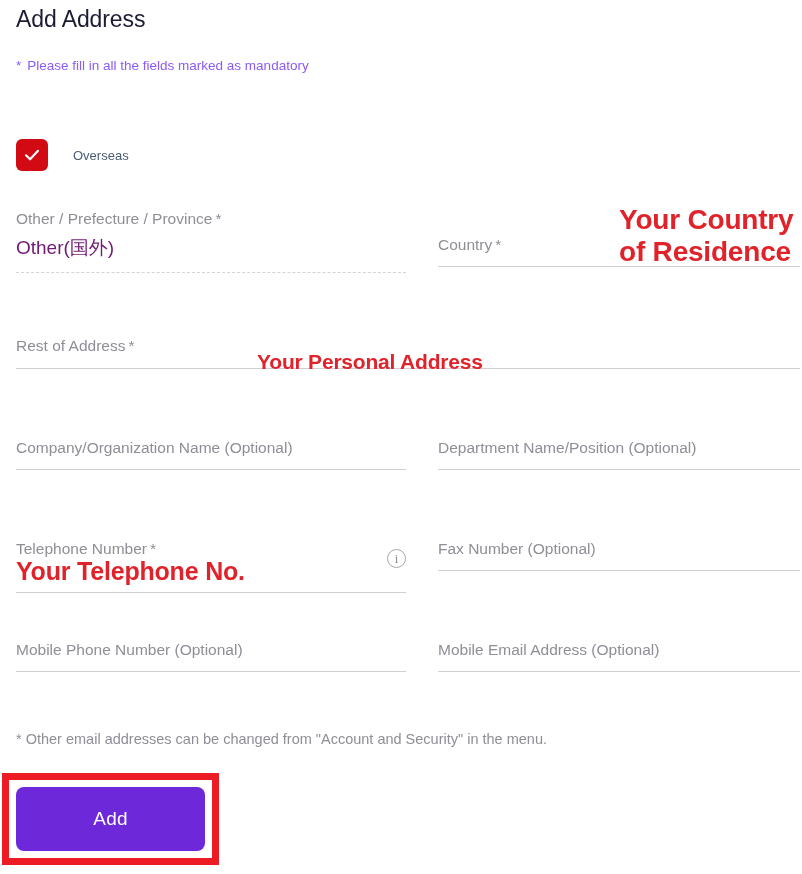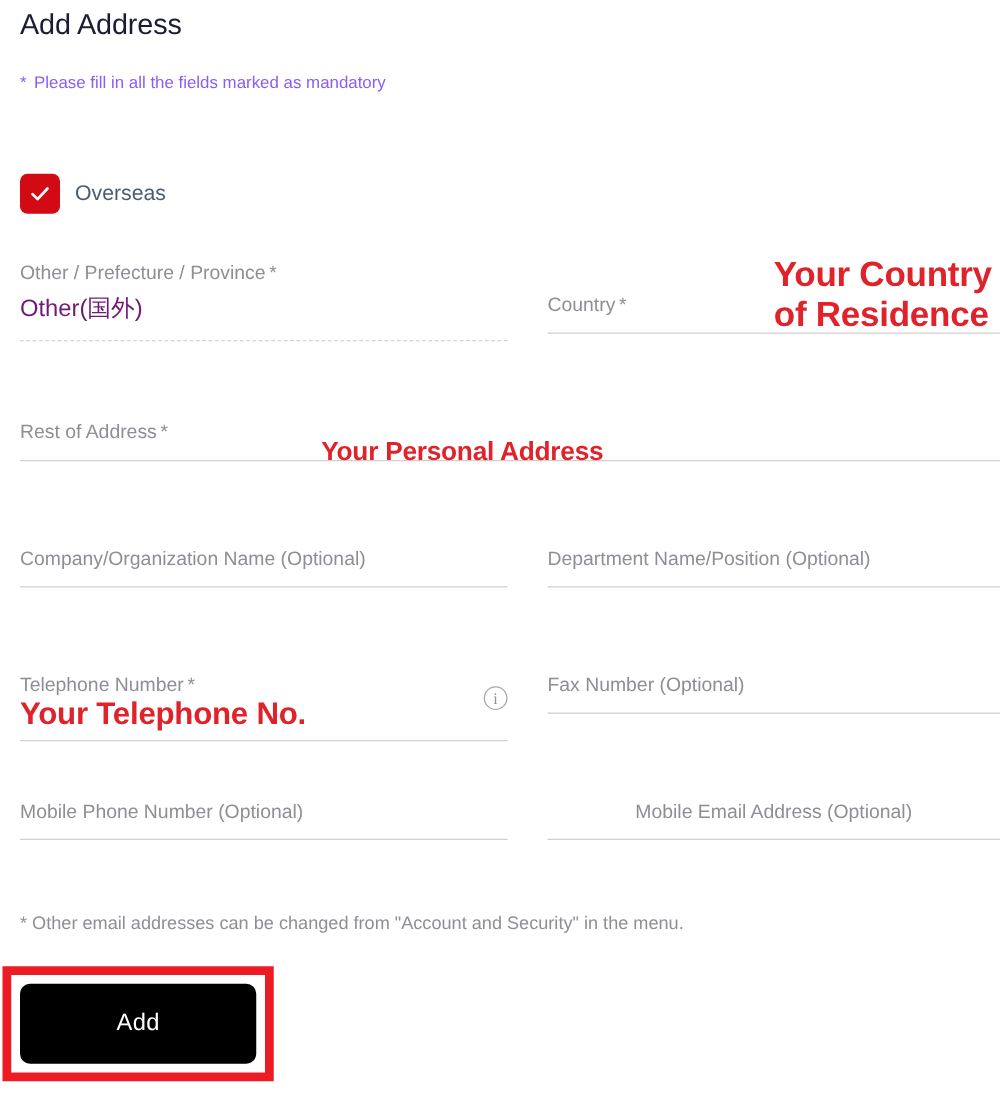--- a/index.html
+++ b/index.html
@@ -56,22 +56,22 @@
     height: 32px;
     border-radius: 6px;
     background: #d20a14;
     display: flex;
     align-items: center;
     justify-content: center;
     flex: 0 0 auto;
   }
   .checkbox-box svg { display: block; }
   .checkbox-label {
-    margin-left: 12px;
-    font-size: 17px;
+    margin-left: 25px;
+    font-size: 13px;
     color: #4a5d73;
     white-space: nowrap;
   }
 
   
   .field {
     position: absolute;
   }
   .field-label {
     font-size: 15.5px;
@@ -157,21 +157,21 @@
     height: 92px;
     border: 7px solid #ed1c24;
     background: transparent;
   }
   .submit-button {
     position: absolute;
     left: 16px;
     top: 787px;
     width: 189px;
     height: 64px;
-    background: #000000;
+    background: #6d28d9;
     border: none;
     border-radius: 8px;
     color: #ffffff;
     font-family: "Liberation Sans", "DejaVu Sans", sans-serif;
     font-size: 19px;
     letter-spacing: 0.2px;
     cursor: pointer;
     padding: 0;
   }
 </style>
@@ -248,21 +248,21 @@
   <div class="field" style="left:438px; top:538px; width:362px;">
     <div class="field-label">Fax Number (Optional)</div>
     <div class="underline" style="margin-top:10px;"></div>
   </div>
 
   <div class="field" style="left:16px; top:639px; width:390px;">
     <div class="field-label">Mobile Phone Number (Optional)</div>
     <div class="underline" style="margin-top:10px;"></div>
   </div>
 
-  <div class="field" style="left:438px; top:639px; width:362px;text-align:center;">
+  <div class="field" style="left:438px; top:639px; width:362px;">
     <div class="field-label">Mobile Email Address (Optional)</div>
     <div class="underline" style="margin-top:10px;"></div>
   </div>
 
   <div class="footnote">* Other email addresses can be changed from "Account and Security" in the menu.</div>
 
   <div class="submit-highlight"></div>
   <button class="submit-button">Add</button>
 
 </div>

